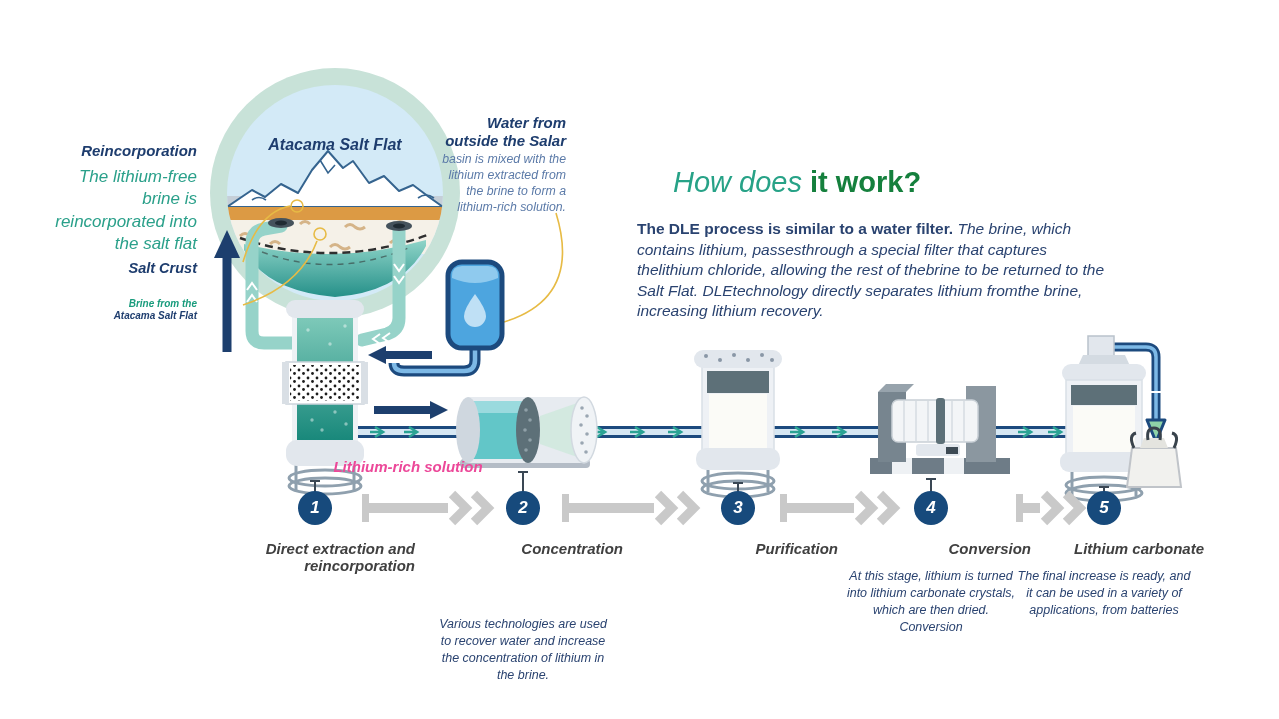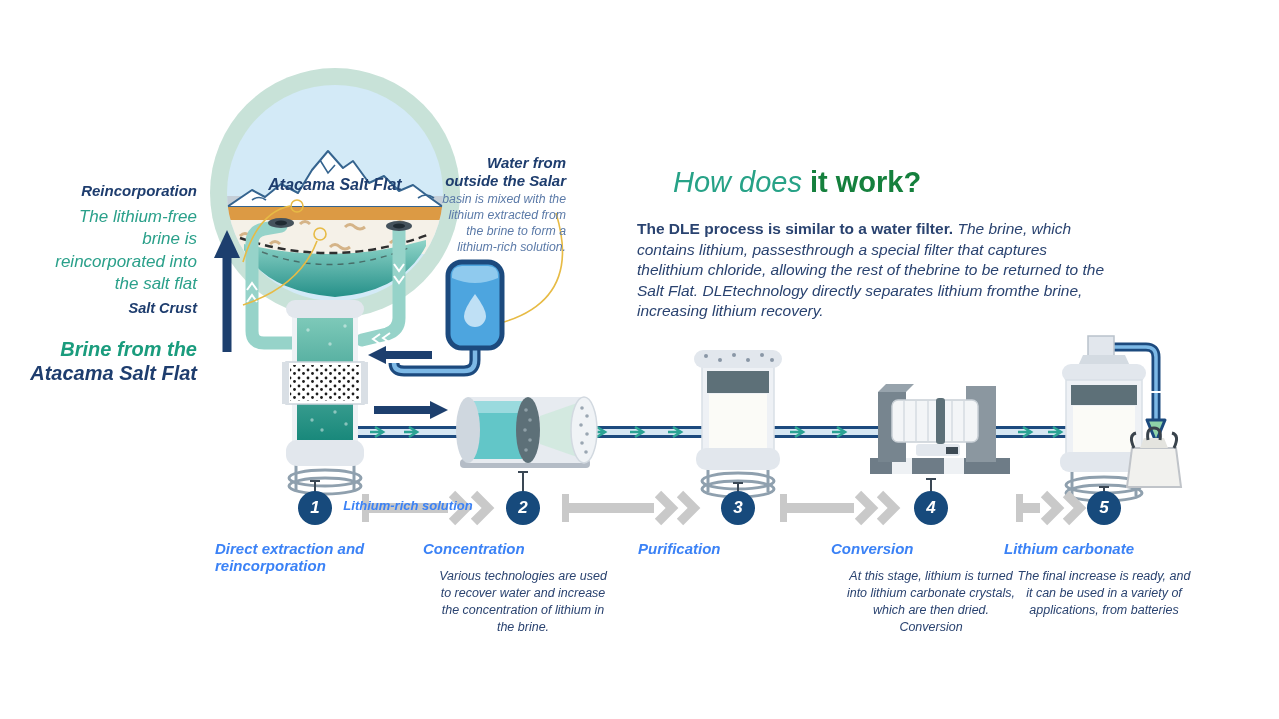--- a/index.html
+++ b/index.html
@@ -2,46 +2,46 @@
 <html><head>
 <meta charset="utf-8">
 <style>
   html,body{margin:0;padding:0;background:#fff;}
   #stage{
     position:relative;width:1279px;height:719px;background:#ffffff;overflow:hidden;
     font-family:"Liberation Sans","DejaVu Sans",sans-serif;
   }
   #art{position:absolute;left:0;top:0;}
   .txt{position:absolute;color:#1e3d6e;}
-  .it{font-style:italic;margin-top:40px;}
+  .it{font-style:italic;}
   .b{font-weight:bold;}
   .right{text-align:right;}
   .center{text-align:center;}
   .green{color:#1a9c7d;}
   .lbl-reinc-title{left:40px;top:142px;width:157px;font-size:15px;line-height:1.2;}
   .lbl-reinc-desc{left:42px;top:166px;width:155px;font-size:17px;line-height:1.32;color:#2aa08a;}
   .lbl-saltcrust{left:60px;top:260px;width:137px;font-size:14.5px;}
-  .lbl-brine{left:27px;top:298px;width:170px;font-size:20px;line-height:1.18;}
+  .lbl-brine{left:27px;top:298px;width:170px;font-size:10px;line-height:1.18;}
   .lbl-atacama{left:240px;top:136px;width:190px;font-size:16px;}
   .lbl-water-title{left:430px;top:114px;width:136px;font-size:15px;line-height:1.18;}
   .lbl-water-desc{left:432px;top:152px;width:134px;font-size:12.3px;line-height:1.3;color:#5b7aa8;}
   .heading{left:673px;top:166px;font-size:29px;white-space:nowrap;}
   .heading .light{font-style:italic;font-weight:400;color:#27a287;}
   .heading .strong{font-weight:bold;color:#15803d;margin-left:8px;}
   .para{left:637px;top:219px;width:480px;font-size:15.5px;line-height:1.33;color:#2a4370;}
   .para .lead{font-weight:bold;}
   .para .rest{font-style:italic;}
-  .lbl-lirich{left:333px;top:458px;width:150px;font-size:13px;line-height:1.25;color:#3b82f6;}
+  .lbl-lirich{left:333px;top:458px;width:150px;font-size:15px;line-height:1.25;color:#ec4899;}
   .step-circle{
     position:absolute;top:491px;width:34px;height:34px;border-radius:50%;
     background:#174a7c;color:#fff;display:flex;align-items:center;justify-content:center;
     font-size:17px;font-weight:bold;font-style:italic;
   }
-  .step-title{position:absolute;top:540px;width:200px;text-align:left;
-    font-size:15px;font-weight:bold;font-style:italic;color:#3b82f6;line-height:1.15;}
+  .step-title{position:absolute;top:540px;width:200px;text-align:right;
+    font-size:15px;font-weight:bold;font-style:italic;color:#404040;line-height:1.15;}
   .step-desc{position:absolute;top:568px;width:176px;text-align:center;
     font-size:12.5px;font-style:italic;color:#2a4370;line-height:1.36;}
   .s1t{top:540px;} .s1d{top:576px;}
 </style>
 </head>
 <body>
 
 <div id="stage">
 
   <svg id="art" width="1279" height="719" viewBox="0 0 1279 719">
@@ -349,17 +349,17 @@
   <div class="step-circle" style="left:721px;">3</div>
   <div class="step-circle" style="left:914px;">4</div>
   <div class="step-circle" style="left:1087px;">5</div>
 
   <div class="step-title s1t" style="left:215px;">Direct extraction and reincorporation</div>
   <div class="step-title" style="left:423px;">Concentration</div>
   <div class="step-title" style="left:638px;">Purification</div>
   <div class="step-title" style="left:831px;">Conversion</div>
   <div class="step-title" style="left:1004px;">Lithium carbonate</div>
 
-  <div class="step-desc" style="left:435px;">Various technologies are used to recover water and increase the concentration of lithium in the brine.</div>
+  <div class="step-desc" style="left:435px;margin-top:48px;">Various technologies are used to recover water and increase the concentration of lithium in the brine.</div>
   <div class="step-desc" style="left:843px;">At this stage, lithium is turned into lithium carbonate crystals, which are then dried. Conversion</div>
   <div class="step-desc" style="left:1016px;">The final increase is ready, and it can be used in a variety of applications, from batteries</div>
 
 </div>
 
 </body></html>

